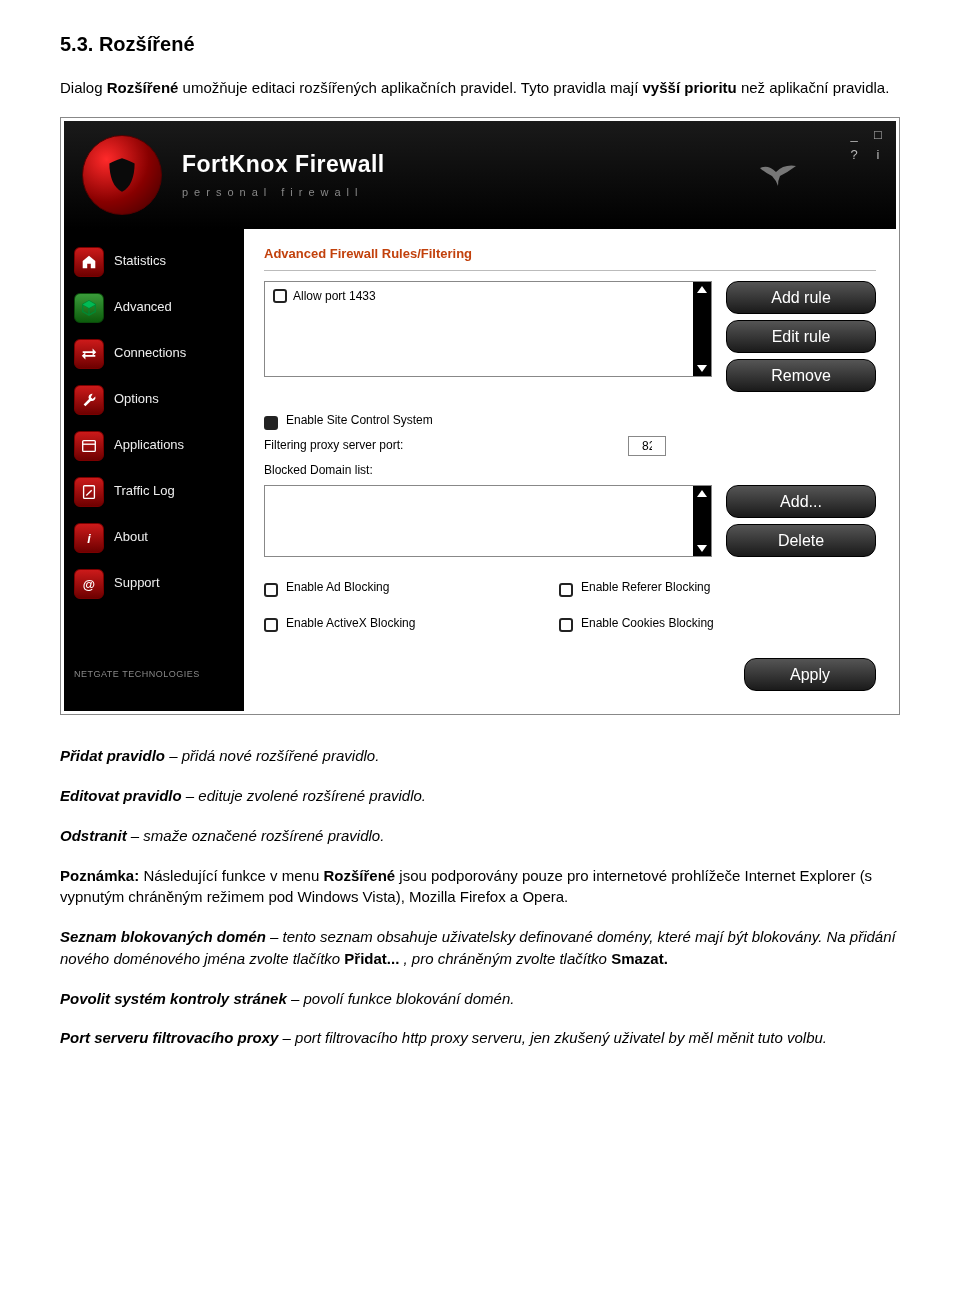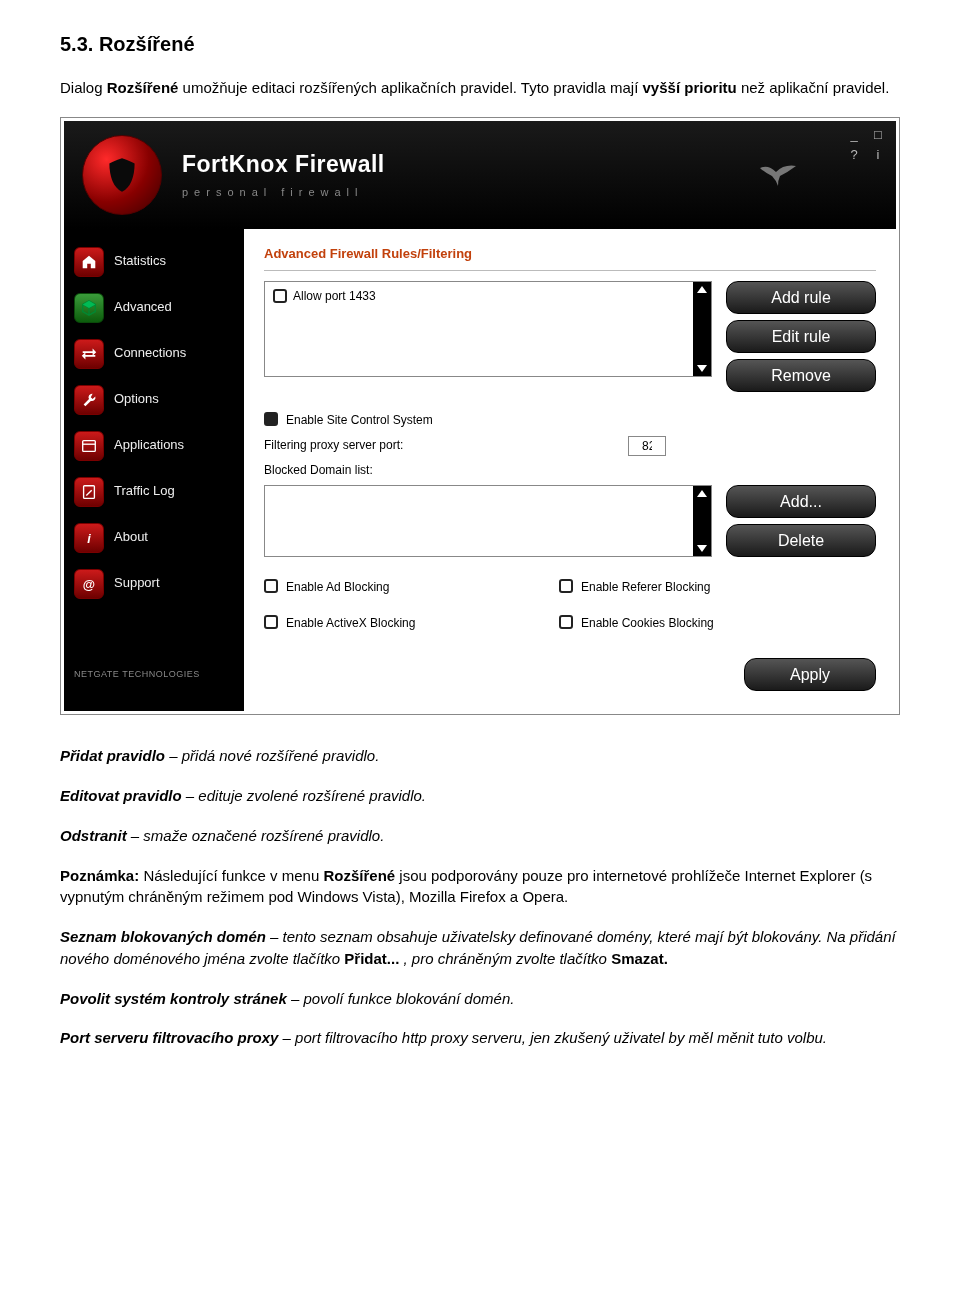--- a/index.html
+++ b/index.html
@@ -149,21 +149,21 @@
   .pill-btn {
     background: linear-gradient(#555, #1a1a1a);
     color: #fff; font-size: 16px;
     border: 1px solid #000;
     border-radius: 12px;
     padding: 4px 0;
     text-align: center;
     cursor: pointer;
   }
 
-  .opt-row { display: flex; align-items: flex-start; gap: 8px; margin: 6px 0; font-size: 12px; }
+  .opt-row { display: flex; align-items: flex-end; gap: 8px; margin: 6px 0; font-size: 12px; }
   .inline-input {
     width: 38px; border: 1px solid #888; font-size: 12px; padding: 2px 13px; text-align: left;
   }
   .label-row { display: flex; align-items: center; gap: 10px; margin: 4px 0 6px 0; font-size: 12px; }
   .label-row .spacer { flex: 1; }
 
   .domain-row { display: flex; align-items: flex-start; gap: 14px; margin-bottom: 16px; }
   .domain-listbox {
     flex: 1;
     border: 1px solid #888;
@@ -186,21 +186,21 @@
 </head>
 <body>
 
 <h2 class="section-heading">5.3. Rozšířené</h2>
 
 <p class="para">
   <span>Dialog </span>
   <strong class="b">Rozšířené</strong>
   <span> umožňuje editaci rozšířených aplikačních pravidel. Tyto pravidla mají </span>
   <strong class="b">vyšší prioritu</strong>
-  <span> než aplikační pravidel.</span>
+  <span> než aplikační pravidla.</span>
 </p>
 
 <div class="screenshot-wrapper">
   <div class="app">
 
     <div class="app-header">
       <div class="logo">
         <svg viewBox="0 0 40 40">
           <path d="M20 4 C26 6 30 8 32 9 C32 22 28 32 20 36 C20 36 20 4 20 4 Z" fill="#0a0a0a"></path>
           <path d="M20 4 C14 6 10 8 8 9 C8 22 12 32 20 36 C20 36 20 4 20 4 Z" fill="#0a0a0a"></path>

